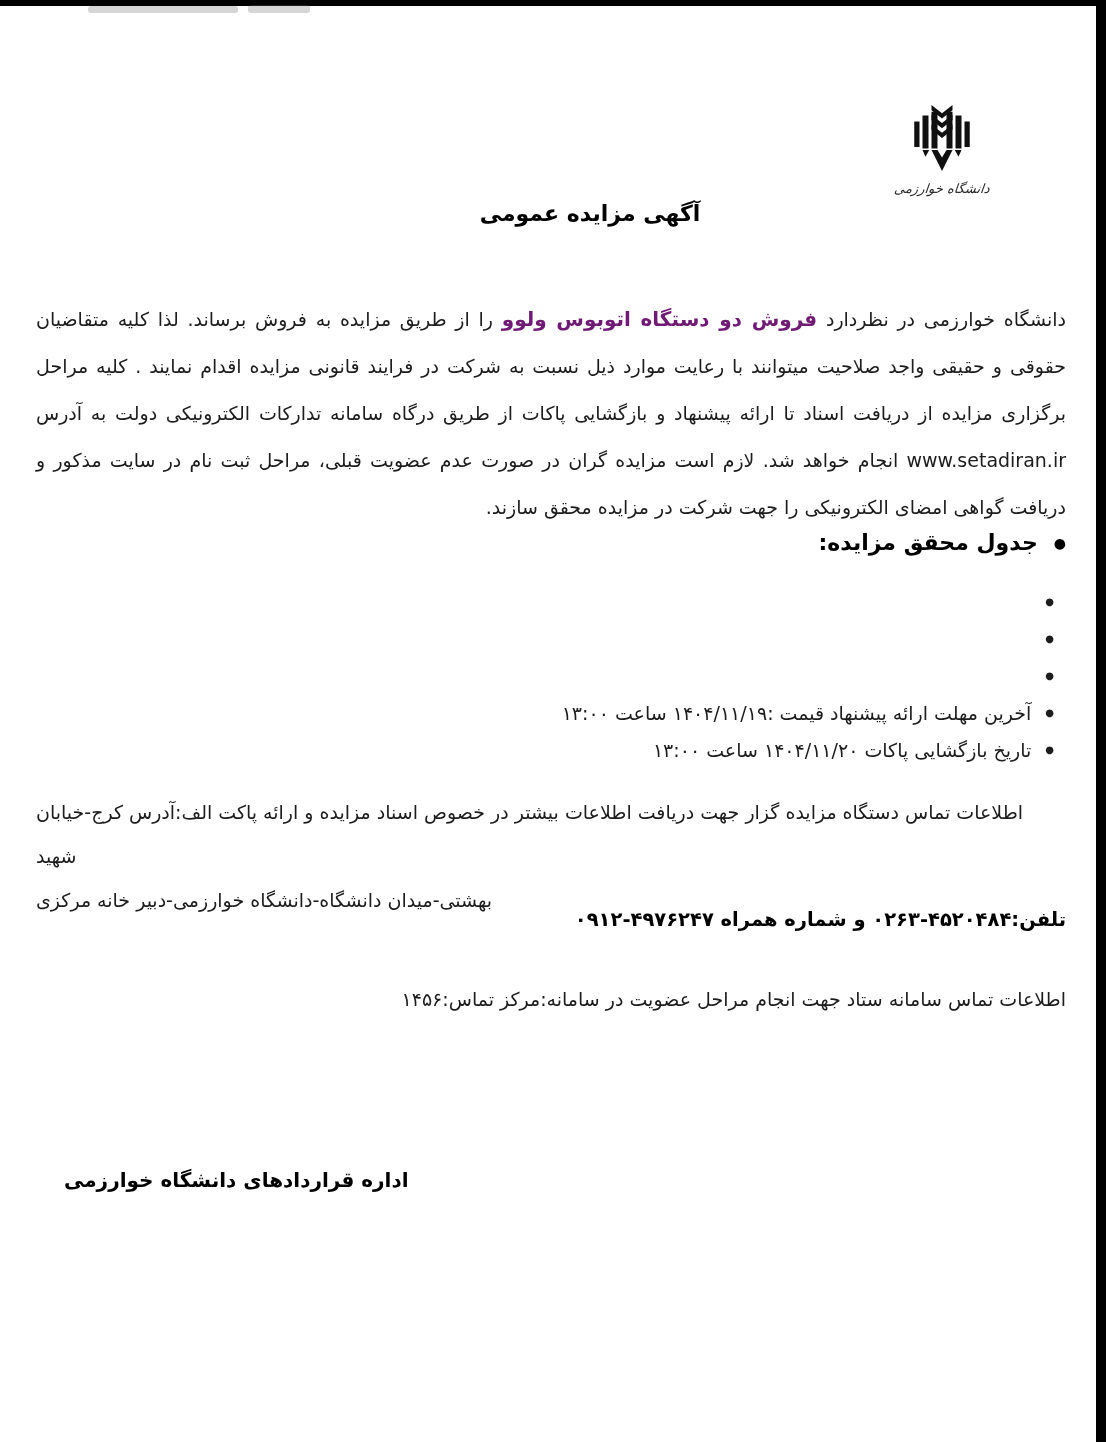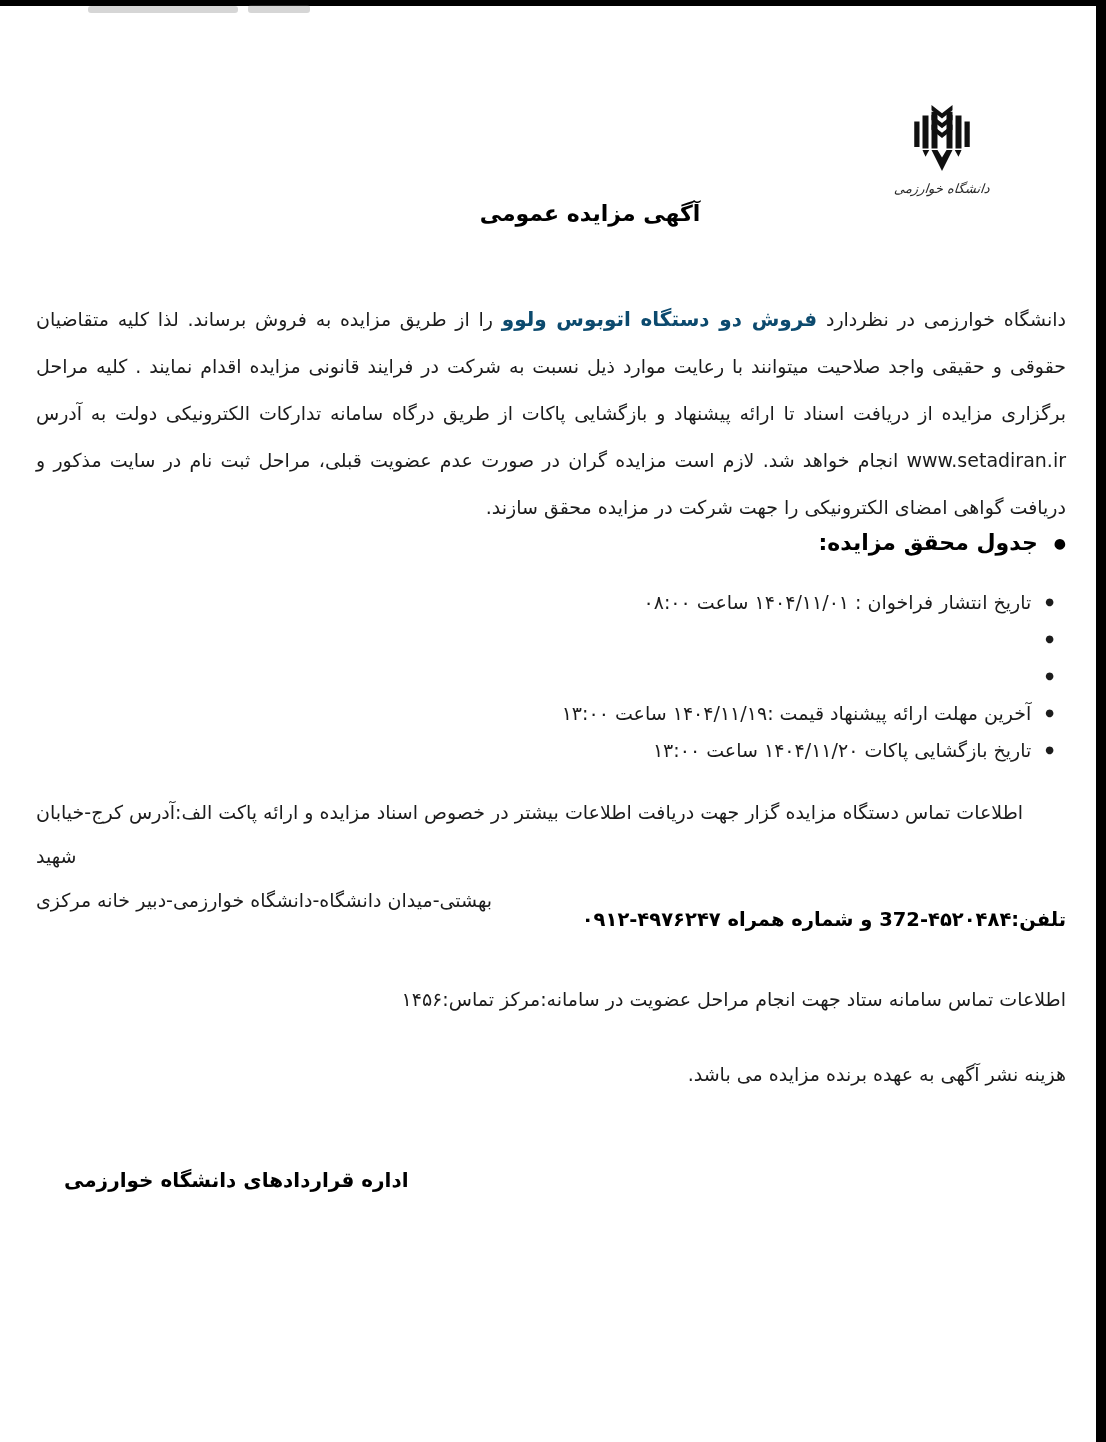--- a/index.html
+++ b/index.html
@@ -27,21 +27,21 @@
   .title{
     position:absolute;top:201px;left:0;right:0;
     text-align:center;font-weight:bold;font-size:22px;color:#000;
     transform:translateX(37px);
   }
 
   .intro{
     position:absolute;top:296px;right:40px;left:36px;margin:0;
     font-size:19px;line-height:47px;text-align:justify;
   }
-  .intro b{font-size:20px;color:#0c4a6e;}
+  .intro b{font-size:20px;color:#701a75;}
 
   .sched-head{
     position:absolute;top:530px;right:40px;
     font-size:22px;font-weight:bold;color:#000;
     display:flex;align-items:center;gap:16px;
   }
   .marker{line-height:1;}
   .marker.big{font-size:14px;}
   .marker.small{font-size:10px;}
 
@@ -102,21 +102,20 @@
   <p class="intro"><span>دانشگاه خوارزمی در نظردارد </span><b>فروش دو دستگاه اتوبوس ولوو</b><span> را از طریق مزایده به فروش برساند. لذا کلیه متقاضیان حقوقی و حقیقی واجد صلاحیت میتوانند با رعایت موارد ذیل نسبت به شرکت در فرایند قانونی مزایده اقدام نمایند . کلیه مراحل برگزاری مزایده از دریافت اسناد تا ارائه پیشنهاد و بازگشایی پاکات از طریق درگاه سامانه تدارکات الکترونیکی دولت به آدرس www.setadiran.ir انجام خواهد شد. لازم است مزایده گران در صورت عدم عضویت قبلی، مراحل ثبت نام در سایت مذکور و دریافت گواهی امضای الکترونیکی را جهت شرکت در مزایده محقق سازند.</span></p>
 
   <div class="sched-head">
     <span class="marker big">●</span>
     <span>جدول محقق مزایده:</span>
   </div>
 
   <div class="sched-list">
     <div class="sched-item">
       <span class="marker small">●</span>
-      <span>تاریخ انتشار فراخوان : ۱۴۰۴/۱۱/۰۱ ساعت ۰۸:۰۰</span>
     </div>
     <div class="sched-item">
       <span class="marker small">●</span>
     </div>
     <div class="sched-item">
       <span class="marker small">●</span>
     </div>
     <div class="sched-item">
       <span class="marker small">●</span>
       <span>آخرین مهلت ارائه پیشنهاد قیمت :۱۴۰۴/۱۱/۱۹ ساعت ۱۳:۰۰</span>
@@ -125,21 +124,20 @@
       <span class="marker small">●</span>
       <span>تاریخ بازگشایی پاکات ۱۴۰۴/۱۱/۲۰ ساعت ۱۳:۰۰</span>
     </div>
   </div>
 
   <div class="contact">
     <div>اطلاعات تماس دستگاه مزایده گزار جهت دریافت اطلاعات بیشتر در خصوص اسناد مزایده و ارائه پاکت الف:آدرس کرج-خیابان شهید</div>
     <div>بهشتی-میدان دانشگاه-دانشگاه خوارزمی-دبیر خانه مرکزی</div>
   </div>
 
-  <div class="phone"><span>تلفن:</span><span dir="ltr">372-۴۵۲۰۴۸۴</span><span> و شماره همراه </span><span dir="ltr">۰۹۱۲-۴۹۷۶۲۴۷</span></div>
+  <div class="phone"><span>تلفن:</span><span dir="ltr">۰۲۶۳-۴۵۲۰۴۸۴</span><span> و شماره همراه </span><span dir="ltr">۰۹۱۲-۴۹۷۶۲۴۷</span></div>
 
   <div class="setad">اطلاعات تماس سامانه ستاد جهت انجام مراحل عضویت در سامانه:مرکز تماس:۱۴۵۶</div>
 
-  <div class="publish">هزینه نشر آگهی به عهده برنده مزایده می باشد.</div>
 
   <div class="signature">اداره قراردادهای دانشگاه خوارزمی</div>
 
 </div>
 
 </body></html>

